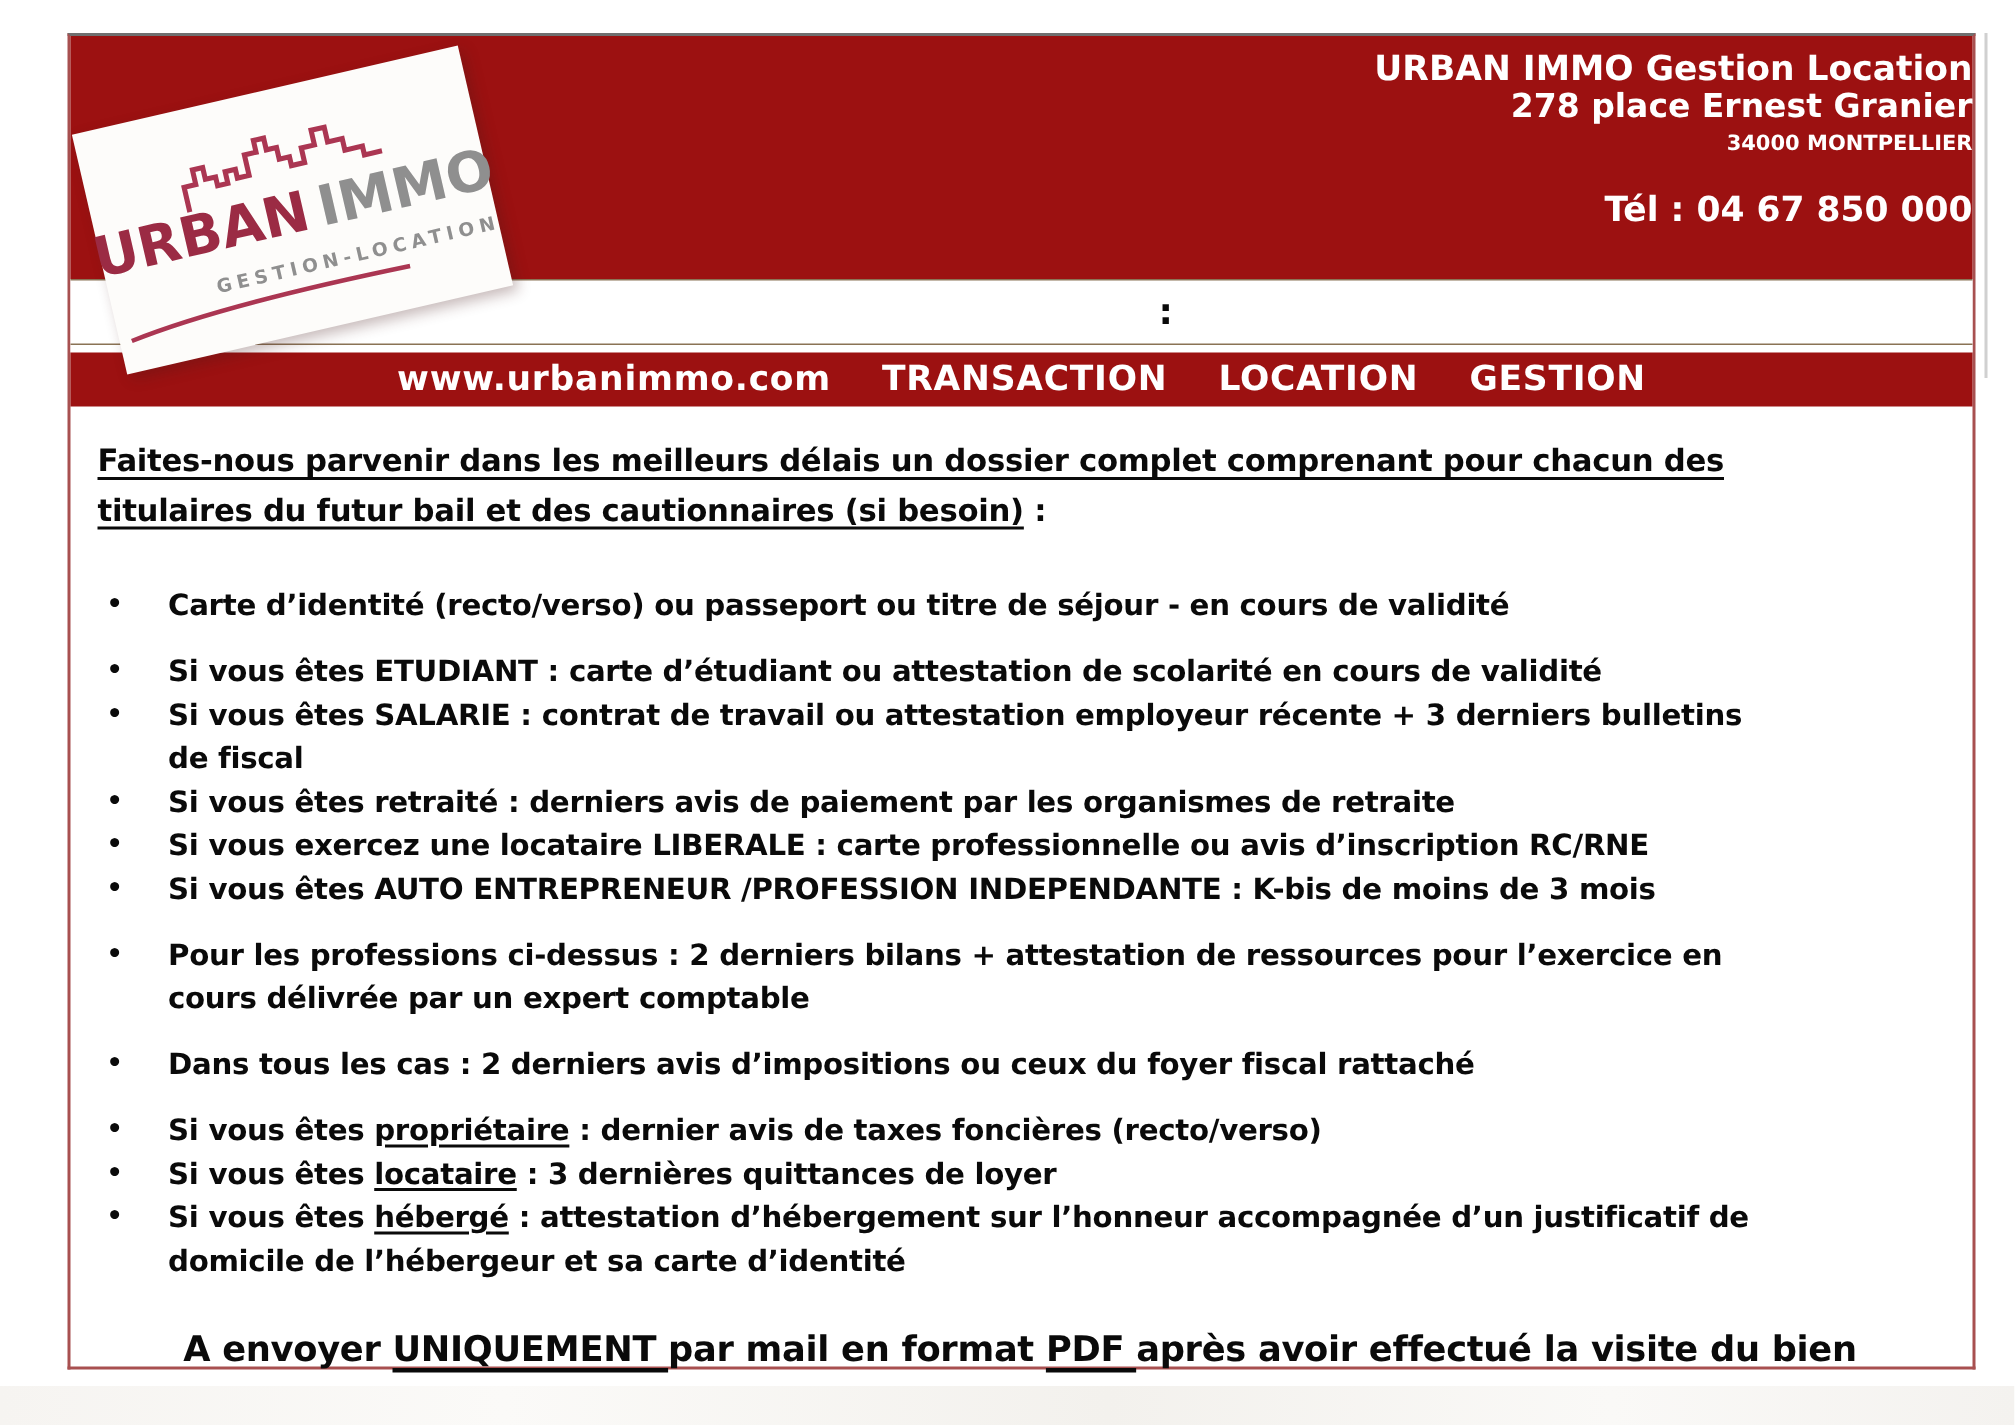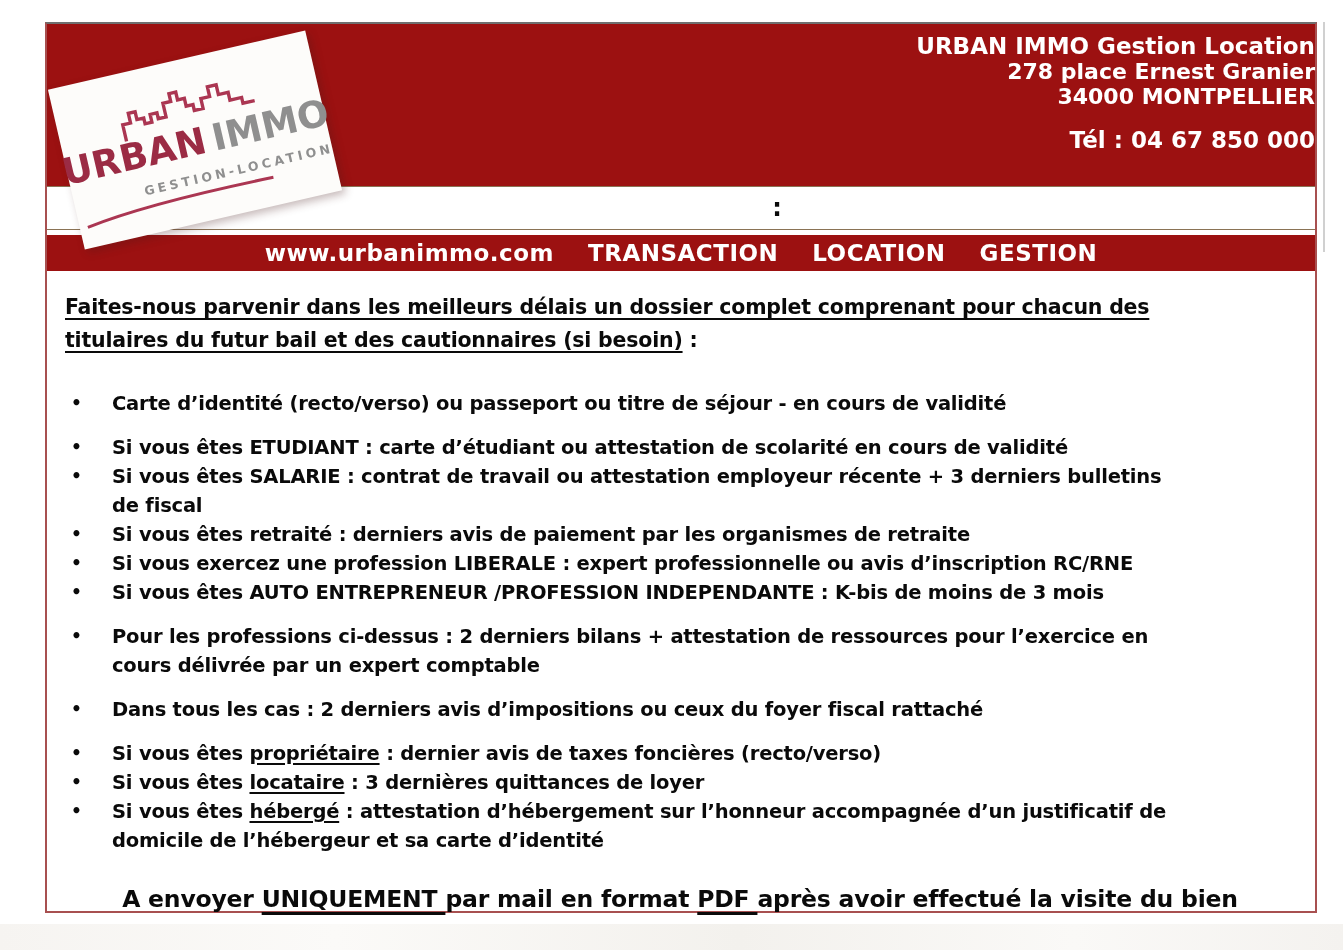--- a/index.html
+++ b/index.html
@@ -20,21 +20,21 @@
     border-top-color:#6f6f6f;
   }
   .edge-artifact{position:absolute;left:1323px;top:22px;width:2px;height:230px;background:#a9a9a9;opacity:.55;}
   .bottom-noise{position:absolute;left:0;top:924px;width:1343px;height:26px;
     background:linear-gradient(90deg,#f6f4f1,#fbfaf8 25%,#f3f1ed 55%,#faf9f7 80%,#f4f2ef);}
 
   
   .banner{background:var(--red);color:#fff;text-align:right;height:162px;box-sizing:border-box;padding-top:9px;padding-left:36px;}
   .banner .l1{font-size:23px;line-height:26px;}
   .banner .l2{font-size:22px;line-height:25px;}
-  .banner .l3{font-size:22px;line-height:25px;}
+  .banner .l3{font-size:14px;line-height:25px;}
   .banner .phone{font-size:23px;margin-top:18px;}
 
   
   .tagband{height:44px;box-sizing:border-box;background:#fff;
     border-top:1px solid var(--band-border);border-bottom:1px solid var(--band-border);
     display:flex;align-items:center;justify-content:center;padding-left:184px;
     font-size:24px;white-space:pre;}
   .whitegap{height:5px;background:#fff;}
 
   
@@ -136,21 +136,21 @@
             <div class="line">Si vous êtes SALARIE : contrat de travail ou attestation employeur récente + 3 derniers bulletins</div>
             <div class="line">de fiscal</div>
           </span>
         </div>
         <div class="li">
           <span class="dot">•</span>
           <span class="txt"><span class="line">Si vous êtes retraité : derniers avis de paiement par les organismes de retraite</span></span>
         </div>
         <div class="li">
           <span class="dot">•</span>
-          <span class="txt"><span class="line">Si vous exercez une profession LIBERALE : expert professionnelle ou avis d’inscription RC/RNE</span></span>
+          <span class="txt"><span class="line">Si vous exercez une locataire LIBERALE : carte professionnelle ou avis d’inscription RC/RNE</span></span>
         </div>
         <div class="li">
           <span class="dot">•</span>
           <span class="txt"><span class="line">Si vous êtes AUTO ENTREPRENEUR /PROFESSION INDEPENDANTE : K-bis de moins de 3 mois</span></span>
         </div>
       </div>
 
       <div class="group">
         <div class="li">
           <span class="dot">•</span>

